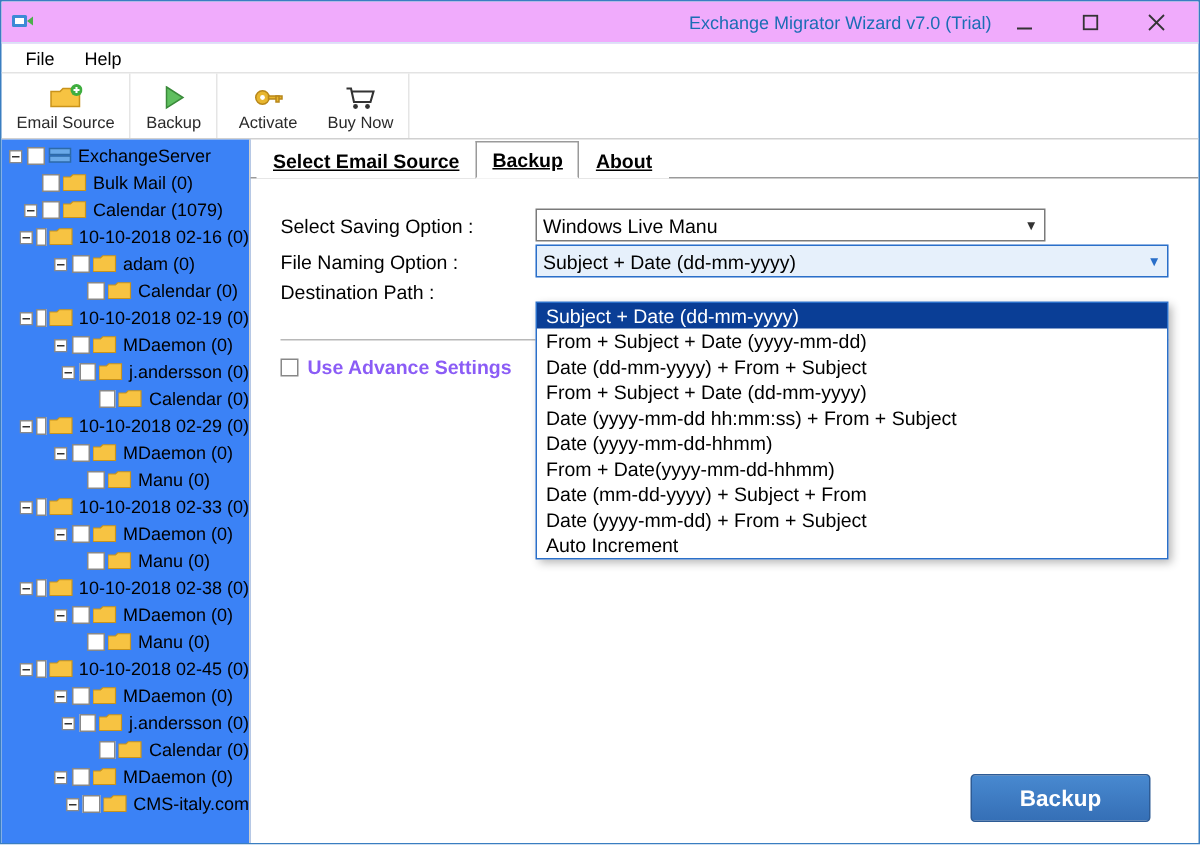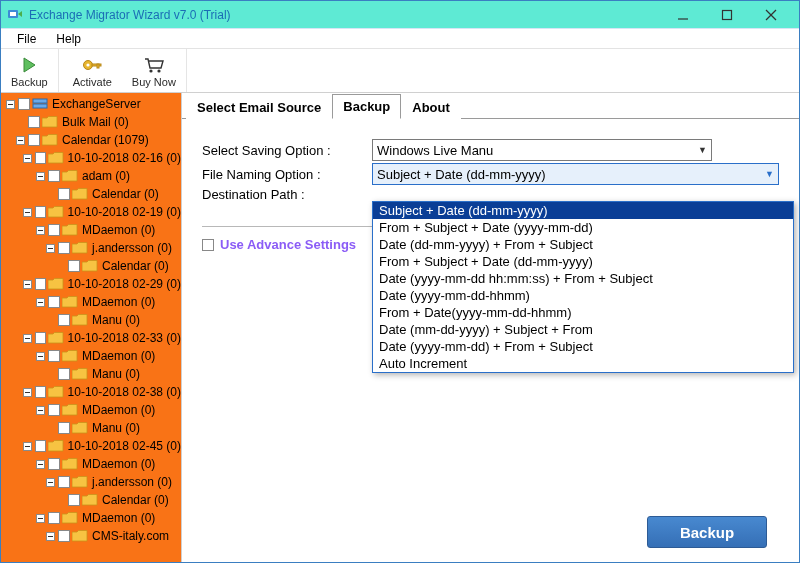--- a/index.html
+++ b/index.html
@@ -13,24 +13,25 @@
   .window {
     width: 800px; height: 563px;
     border: 1px solid #3a7ec1;
     display: flex; flex-direction: column;
     position: relative;
     overflow: hidden;
   }
   
   .titlebar {
     height: 28px;
-    background: #5eead4;
+    background: #f0abfc;
     border-bottom: 1px solid #d6e5f5;
     display: flex; align-items: center;
     padding: 0 6px;
+    text-align: right;
   }
   .titlebar .appicon {
     width: 16px; height: 16px;
     margin-right: 6px;
   }
   .titlebar .title {
     flex: 1;
     color: #1b6db5;
     font-size: 12px;
   }
@@ -75,25 +76,25 @@
 
   
   .mainsplit {
     flex: 1;
     display: flex;
     min-height: 0;
   }
 
   
   .treepanel {
-    width: 181px;
+    width: 166px;
     border-right: 1px solid #cfcfcf;
     overflow-y: auto;
     overflow-x: hidden;
-    background: #f97316;
+    background: #3b82f6;
     font-size: 12px;
     padding-top: 2px;
     padding-left: 2px;
   }
   .treerow {
     display: flex; align-items: center;
     height: 18px;
     white-space: nowrap;
     gap: 2px;
   }
@@ -122,20 +123,21 @@
     padding: 0;
     display:flex; flex-direction:column;
   }
   .tabs {
     height: 26px;
     display: flex; align-items: flex-end;
     border-bottom: 1px solid #9a9a9a;
     padding-left: 4px;
     overflow: visible;
     position: relative;
+    text-decoration: underline;
   }
   .tab {
     padding: 4px 10px;
     font-weight: bold;
     font-size: 13px;
     border: 1px solid transparent;
     border-bottom: none;
     position: relative;
     top: 1px;
     background: #fff;
@@ -254,20 +256,31 @@
       </div>
     </div>
   </div>
 
   <div class="menubar">
     <span class="menuitem">File</span>
     <span class="menuitem">Help</span>
   </div>
 
   <div class="toolbar">
+    <div class="toolbtn">
+      <span class="ticon">
+        <svg width="22" height="18" viewBox="0 0 22 18">
+          <path d="M1 5 L7 5 L9 3 L20 3 L20 15 L1 15 Z" fill="#f7c342" stroke="#c9931a"></path>
+          <circle cx="18" cy="4" r="4" fill="#3fae3f"></circle>
+          <line x1="18" y1="2" x2="18" y2="6" stroke="#fff" stroke-width="1.4"></line>
+          <line x1="16" y1="4" x2="20" y2="4" stroke="#fff" stroke-width="1.4"></line>
+        </svg>
+      </span>
+      <span>Email Source</span>
+    </div>
     <div class="toolbtn">
       <span class="ticon">
         <svg width="18" height="18" viewBox="0 0 18 18">
           <path d="M4 2 L15 9 L4 16 Z" fill="#5fbf5f" stroke="#3a8a3a"></path>
         </svg>
       </span>
       <span>Backup</span>
     </div>
     <div class="toolbtn activate">
       <span class="ticon">

